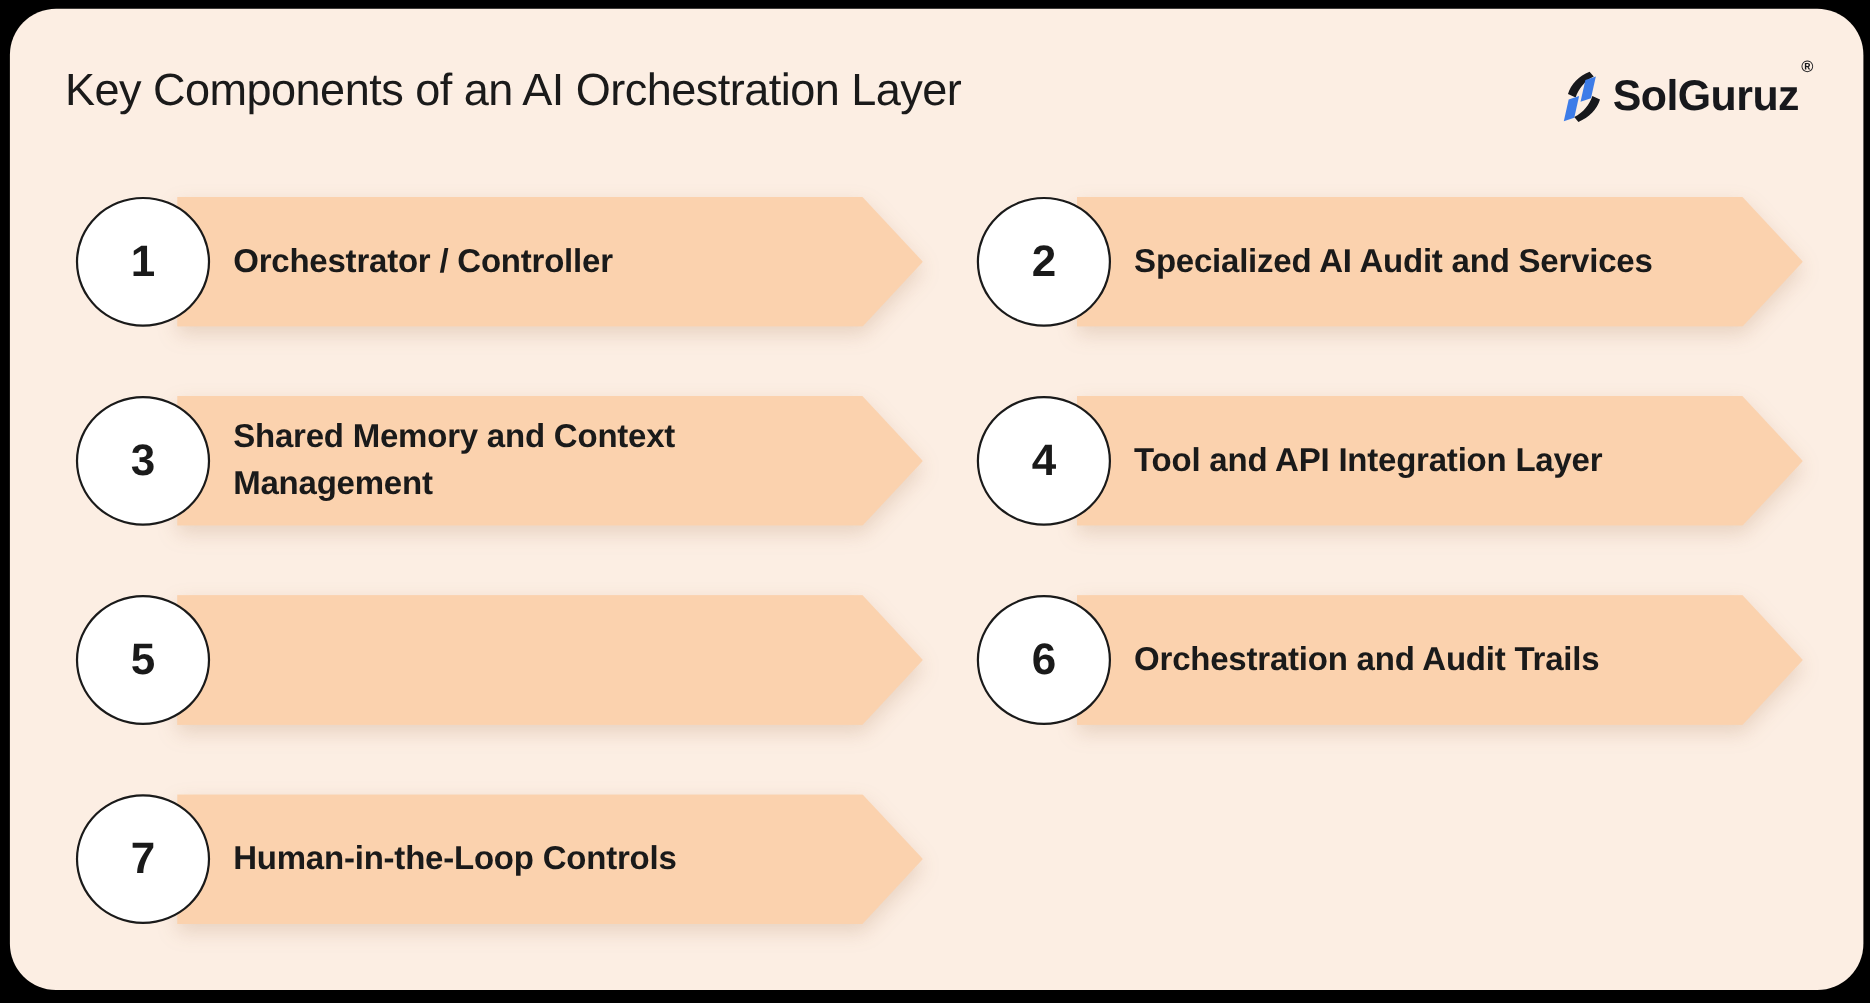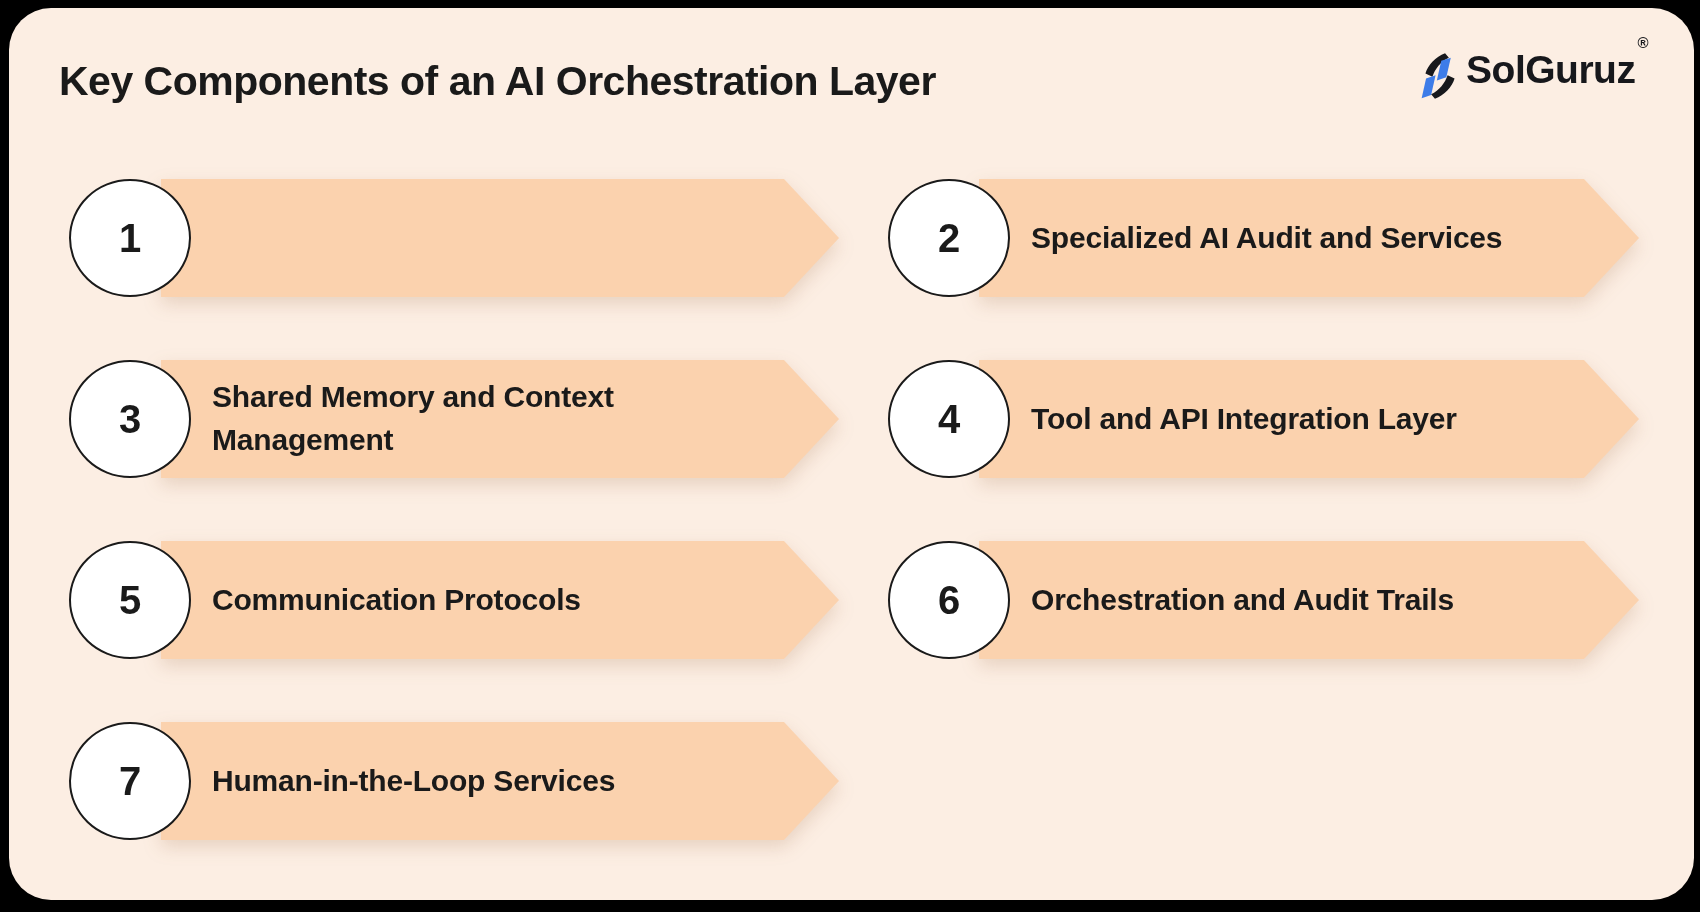--- a/index.html
+++ b/index.html
@@ -24,29 +24,30 @@
     right: 6px;
     bottom: 12px;
     background: #FCEEE3;
     border-radius: 42px;
   }
   .title {
     position: absolute;
     left: 50px;
     top: 50px;
     font-size: 41px;
-    font-weight: 700;
+    font-weight: 400;
     color: #1A1A1A;
     letter-spacing: -0.5px;
   }
   .brand {
     position: absolute;
     right: 48px;
-    top: 40px;
+    top: 52px;
     display: flex;
+    align-items: center;
     gap: 7px;
   }
   .brand-icon { width: 38px; height: 56px; }
   .brand-name {
     font-size: 39px;
     font-weight: 700;
     color: #17181C;
     letter-spacing: -0.5px;
   }
   .brand-reg {
@@ -136,20 +137,21 @@
       <span class="brand-name"><span>SolGuruz</span><span class="brand-reg">®</span></span>
     </div>
 
     <div class="item col-left row-1">
       <div class="banner-shadow-wrap">
         <div class="banner"></div>
       </div>
       <div class="circle">
         <span>1</span>
       </div>
+      <div class="label">Orchestrator / Controller</div>
     </div>
 
     <div class="item col-right row-1">
       <div class="banner-shadow-wrap">
         <div class="banner"></div>
       </div>
       <div class="circle">
         <span>2</span>
       </div>
       <div class="label">Specialized AI Audit and Services</div>
@@ -175,37 +177,36 @@
       <div class="label">Tool and API Integration Layer</div>
     </div>
 
     <div class="item col-left row-3">
       <div class="banner-shadow-wrap">
         <div class="banner"></div>
       </div>
       <div class="circle">
         <span>5</span>
       </div>
-      <div class="label">Communication Protocols</div>
     </div>
 
     <div class="item col-right row-3">
       <div class="banner-shadow-wrap">
         <div class="banner"></div>
       </div>
       <div class="circle">
         <span>6</span>
       </div>
       <div class="label">Orchestration and Audit Trails</div>
     </div>
 
     <div class="item col-left row-4">
       <div class="banner-shadow-wrap">
         <div class="banner"></div>
       </div>
       <div class="circle">
         <span>7</span>
       </div>
-      <div class="label">Human-in-the-Loop Services</div>
+      <div class="label">Human-in-the-Loop Controls</div>
     </div>
 
   </div>
 </div>
 
 </body></html>

